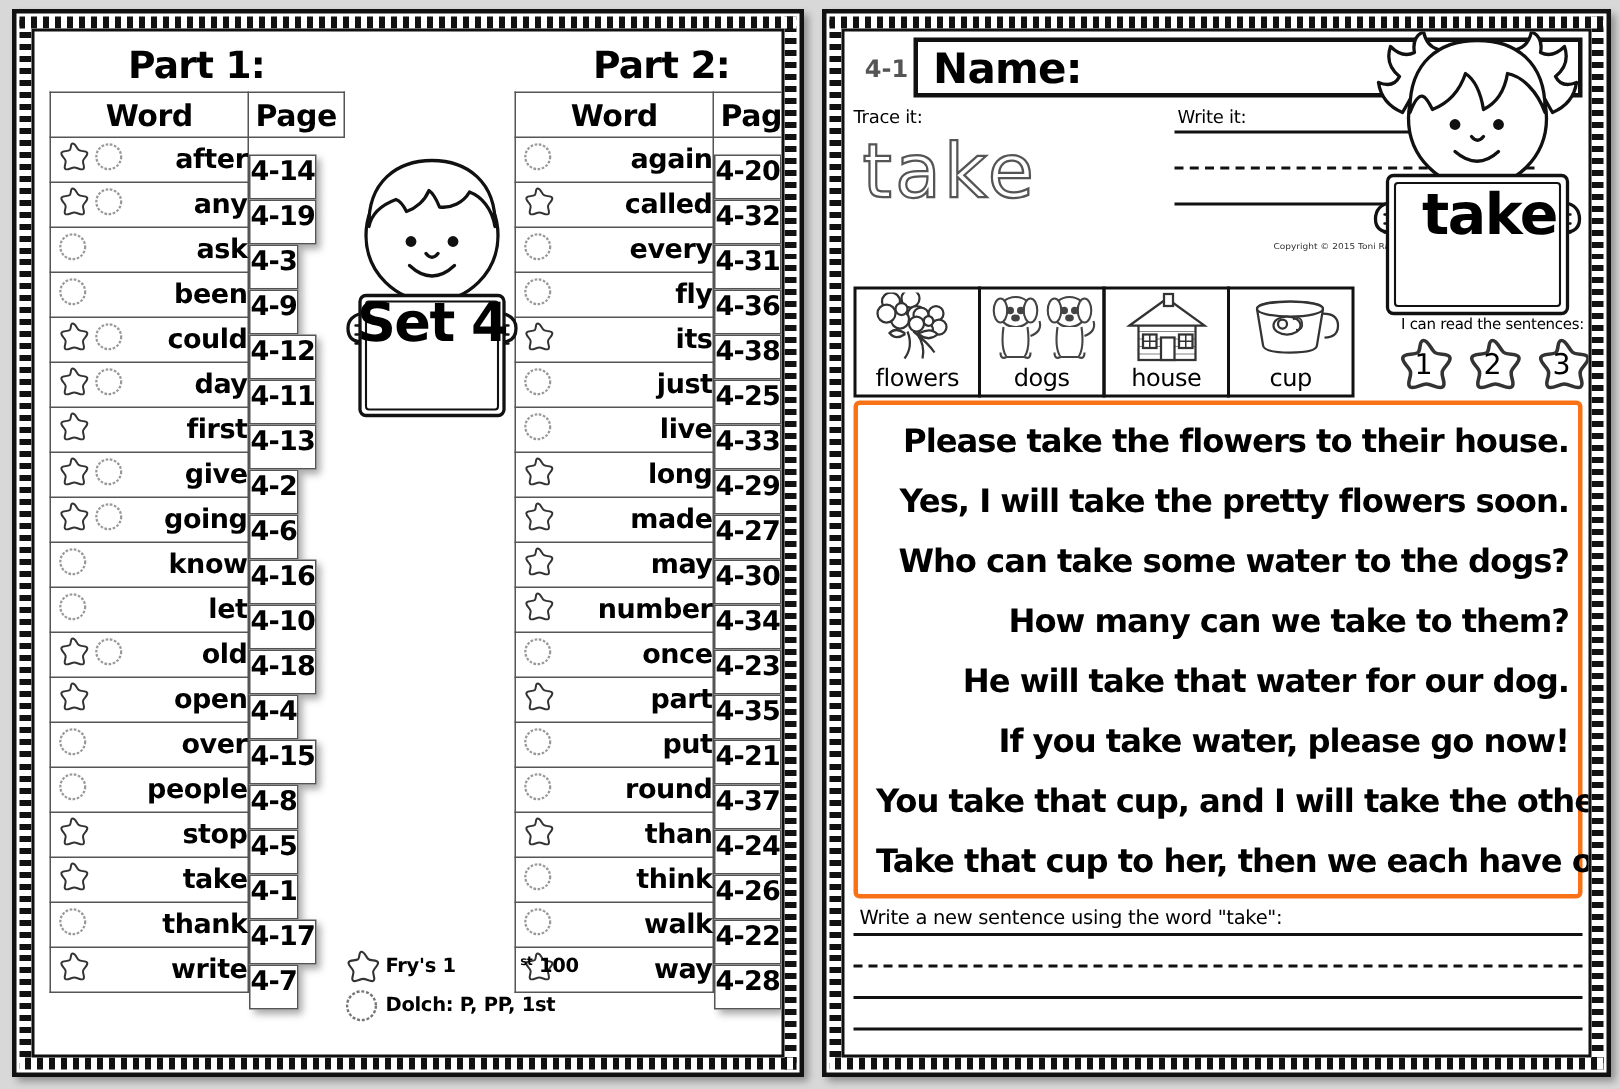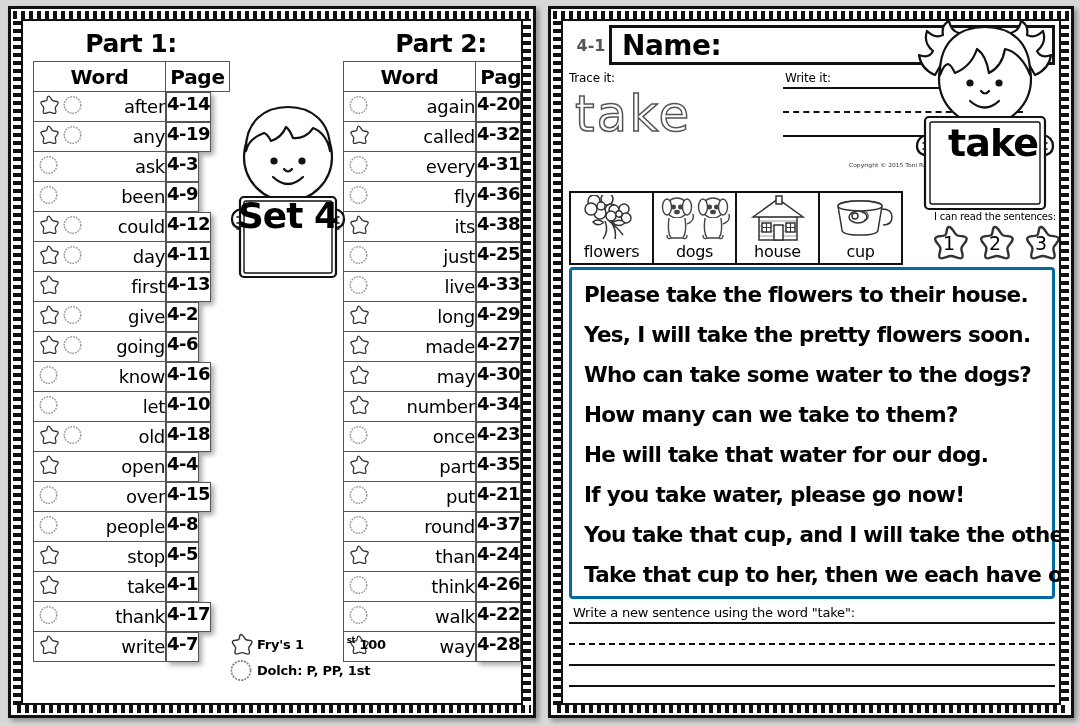--- a/index.html
+++ b/index.html
@@ -69,29 +69,30 @@
     font-size: 20px;
     font-weight: 900;
     letter-spacing: -.3px;
   }
   th.c-word { width: 132px; }
   th.c-page { width: 64px;  }
   td.word {
     text-align: right;
     padding-right: 7px;
     font-size: 18px;
-    font-weight: 400;
+    font-weight: 700;
     position: relative;
     letter-spacing: -.3px;
   }
   td.page {
     text-align: center;
     font-size: 18px;
     font-weight: 700;
     letter-spacing: -.5px;
+    margin-top: 11px;
   }
   
   .markers {
     position: absolute;
     left: 3px; top: 50%;
     transform: translateY(-50%);
     display: flex;
     align-items: center;
     gap: 1px;
   }
@@ -254,23 +255,24 @@
     font-weight: 700;
     font-family: "DejaVu Sans", sans-serif;
     letter-spacing: -1px;
   }
 
   
   #sentence-box {
     position: absolute;
     left: 6px; top: 246px; right: 4px;
     height: 332px;
-    border: 3px solid #0369a1;
+    border: 3px solid #f97316;
     border-radius: 4px;
     padding: 5px 6px 0 12px;
+    text-align: right;
   }
   .sentence {
     font-size: 21.5px;
     font-weight: 700;
     font-family: "DejaVu Sans", sans-serif;
     letter-spacing: -.7px;
     line-height: 40px;
     white-space: nowrap;
   }
 

